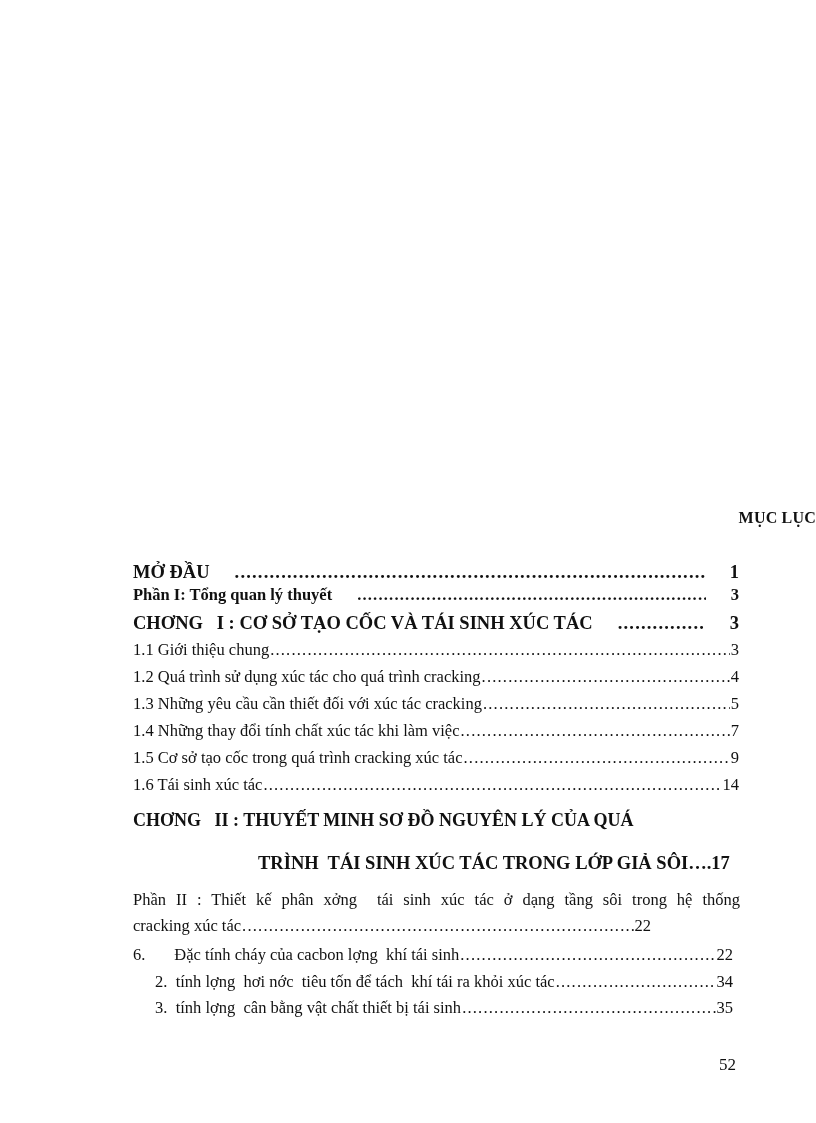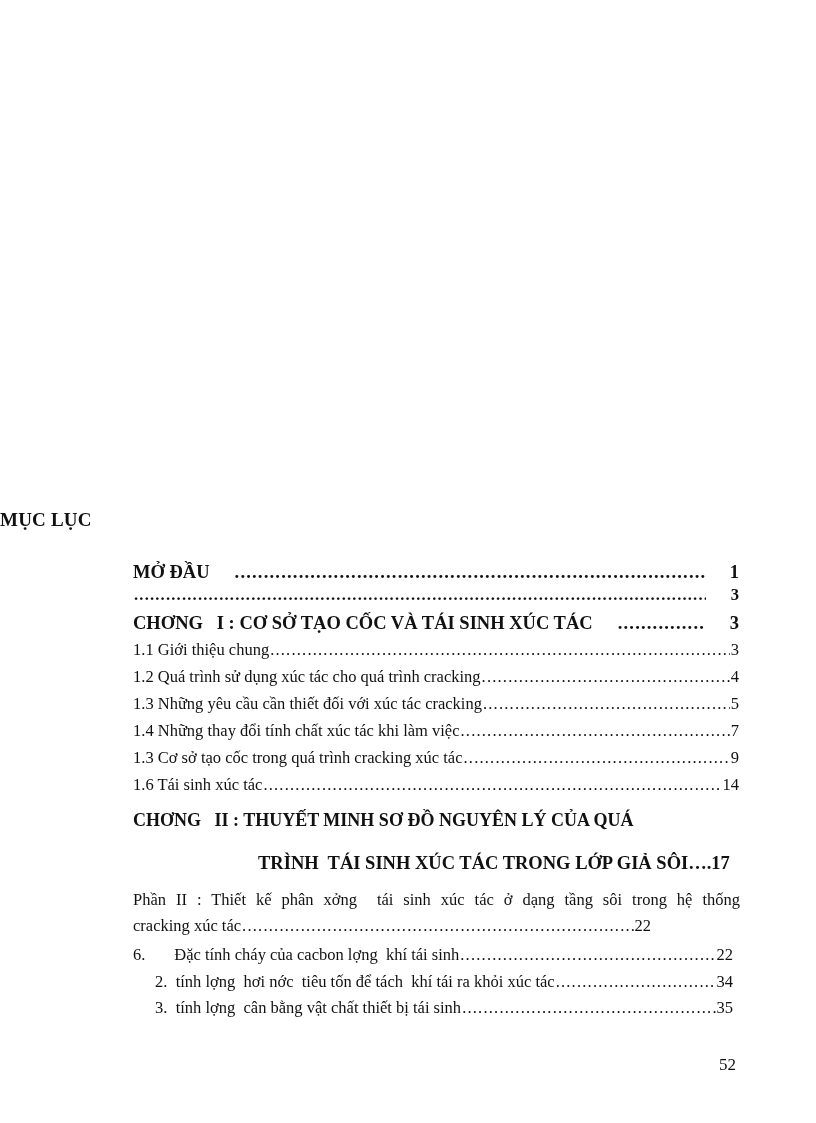--- a/index.html
+++ b/index.html
@@ -1,20 +1,20 @@
 <!DOCTYPE html>
 <html><head>
   <meta charset="utf-8">
   <style>
     html, body { margin: 0; padding: 0; background: #ffffff; }
     body { width: 816px; height: 1123px; position: relative; overflow: hidden;
            font-family: "Liberation Serif", "DejaVu Serif", serif; color: #111; }
     .page { position: absolute; left: 0; top: 0; width: 816px; height: 1123px; background: #fff; }
-    .title { position: absolute; top: 509px; left: 0; width: 816px; text-align: left;
-             font-weight: bold; font-size: 19px; letter-spacing: 0.2px; }
+    .title { position: absolute; top: 509px; left: 0; width: 816px; text-align: right;
+             font-weight: bold; font-size: 16px; letter-spacing: 0.2px; }
     .row { position: absolute; left: 133px; width: 606px; display: flex; align-items: baseline;
            white-space: nowrap; font-size: 16.5px; }
     .row .label { flex: 0 0 auto; }
     .row .dots { flex: 1 1 auto; overflow: hidden; margin: 0 1px; }
     .row .dots::before { content: "............................................................................................................................................................................................................................"; letter-spacing: 1.2px; }
     .row .pg { flex: 0 0 auto; }
     .bold { font-weight: bold; gap: 24px; }
     .big { font-size: 18.5px; }
     .chap-head { position: absolute; left: 133px; font-weight: bold; font-size: 18px; white-space: nowrap; }
     .chap-cont { position: absolute; left: 258px; font-weight: bold; font-size: 18.5px; white-space: nowrap; }
@@ -29,20 +29,21 @@
 
   <div class="title">MỤC LỤC</div>
 
   <div class="row bold big" style="top:562px;">
     <span class="label">MỞ ĐẦU</span>
     <span class="dots"></span>
     <span class="pg">1</span>
   </div>
 
   <div class="row bold" style="top:585px;">
+    <span class="label">Phần I: Tổng quan lý thuyết</span>
     <span class="dots"></span>
     <span class="pg">3</span>
   </div>
 
   <div class="row bold big" style="top:613px;text-align:center;">
     <span class="label" style="white-space:pre;">CHƠNG   I : CƠ SỞ TẠO CỐC VÀ TÁI SINH XÚC TÁC</span>
     <span class="dots"></span>
     <span class="pg">3</span>
   </div>
 
@@ -64,21 +65,21 @@
     <span class="pg">5</span>
   </div>
 
   <div class="row" style="top:721px;">
     <span class="label">1.4 Những thay đổi tính chất xúc tác khi làm việc</span>
     <span class="dots"></span>
     <span class="pg">7</span>
   </div>
 
   <div class="row" style="top:748px;">
-    <span class="label">1.3 Cơ sở tạo cốc trong quá trình cracking xúc tác</span>
+    <span class="label">1.5 Cơ sở tạo cốc trong quá trình cracking xúc tác</span>
     <span class="dots"></span>
     <span class="pg">9</span>
   </div>
 
   <div class="row" style="top:775px;">
     <span class="label">1.6 Tái sinh xúc tác</span>
     <span class="dots"></span>
     <span class="pg">14</span>
   </div>
 

